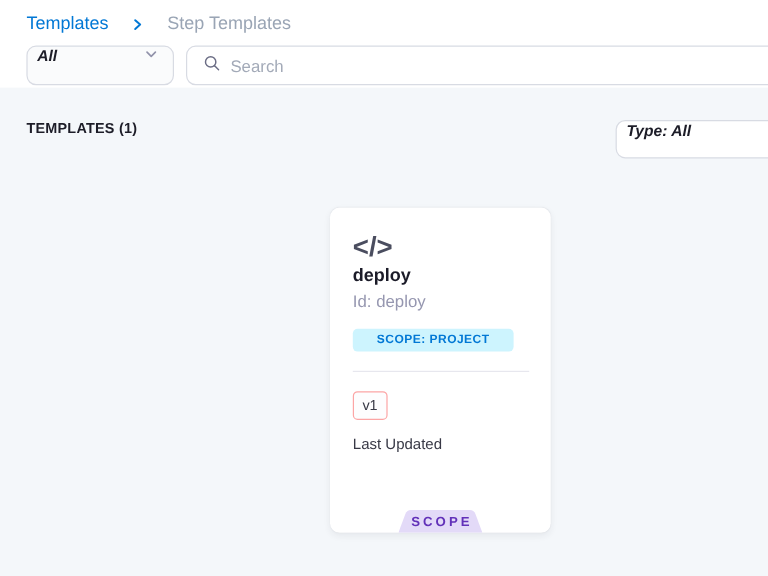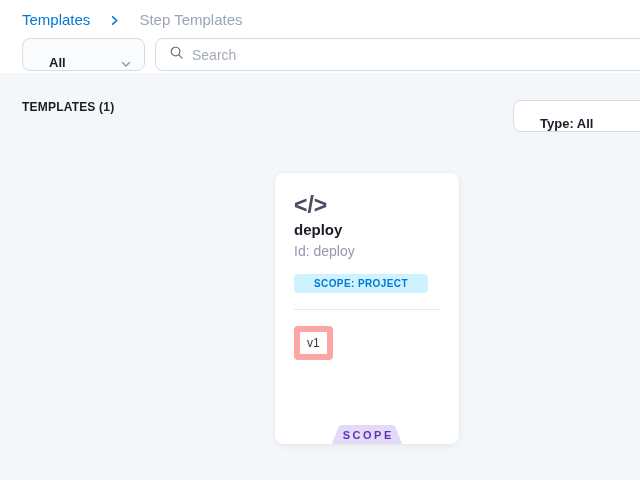--- a/index.html
+++ b/index.html
@@ -23,22 +23,22 @@
     font-size: 15px; line-height: 20px;
   }
   .breadcrumb .crumb-link { color: #0278d5; cursor: pointer; }
   .breadcrumb .crumb-current { color: #9aa5b5; }
   .breadcrumb .crumb-sep { display: inline-flex; align-items: center; }
 
   
   .select-box {
     position: absolute; height: 33px;
     background: #fafbfc; border: 1px solid #d8dbe3; border-radius: 8px;
-    display: flex; align-items: flex-end; justify-content: space-between;
-    padding: 0 12px 0 26px; cursor: pointer;
+    display: flex; align-items: flex-start; justify-content: space-between;
+    padding: 0 12px 0 8px; cursor: pointer; font-style: italic;
   }
   .scope-select { left: 22px; top: 38px; width: 123px; }
   .scope-select .select-value { font-size: 13px; font-weight: bold; color: #1d1d28; }
 
   .search-box {
     position: absolute; left: 155px; top: 38px; width: 496px; height: 33px;
     background: #ffffff; border: 1px solid #d8dbe3; border-radius: 8px;
     display: flex; align-items: center; padding: 0 10px 0 13px;
   }
   .search-box input {
@@ -77,21 +77,21 @@
   .card-id { margin-top: 5px; font-size: 14px; color: #9697b0; }
   .scope-badge {
     display: inline-block; margin-top: 15px;
     background: #cdf4fe; color: #0278d5;
     font-size: 10px; font-weight: bold; letter-spacing: 0.4px;
     padding: 4px 20px; border-radius: 4px;
   }
   .card-divider { margin-top: 16px; width: 147px; height: 1px; background: #e7e7ee; }
   .version-chip {
     display: inline-block; margin-top: 16px;
-    border: 6px solid #fca5a5; border-radius: 4px; background: #fdfdfe;
+    border: 1px solid #fca5a5; border-radius: 4px; background: #fdfdfe;
     font-size: 12px; color: #383946; padding: 4px 7px;
   }
   .updated-row { margin-top: 13px; font-size: 12.5px; color: #383946; display: flex; gap: 9px; }
 
   .type-tab {
     position: absolute; left: 50%; bottom: 0; transform: translateX(-50%);
     width: 70px; height: 19px;
   }
   .type-tab svg { position: absolute; left: 0; top: 0; }
   .type-tab .tab-label {
@@ -146,20 +146,21 @@
 
   <div class="card">
     <div class="card-inner">
       <div class="code-glyph">&lt;/&gt;</div>
       <div class="card-name">deploy</div>
       <div class="card-id">Id: deploy</div>
       <span class="scope-badge">SCOPE: PROJECT</span>
       <div class="card-divider"></div>
       <span class="version-chip">v1</span>
       <div class="updated-row">
+        <span>Last Updated</span>
       </div>
       <div class="type-tab">
         <svg width="70" height="19" viewBox="0 0 70 19">
           <path d="M0,19 L5.8,3.4 Q7.1,0 10.5,0 L59.5,0 Q62.9,0 64.2,3.4 L70,19 Z" fill="#e3daf8"></path>
         </svg>
         <span class="tab-label">SCOPE</span>
       </div>
     </div>
   </div>
 

